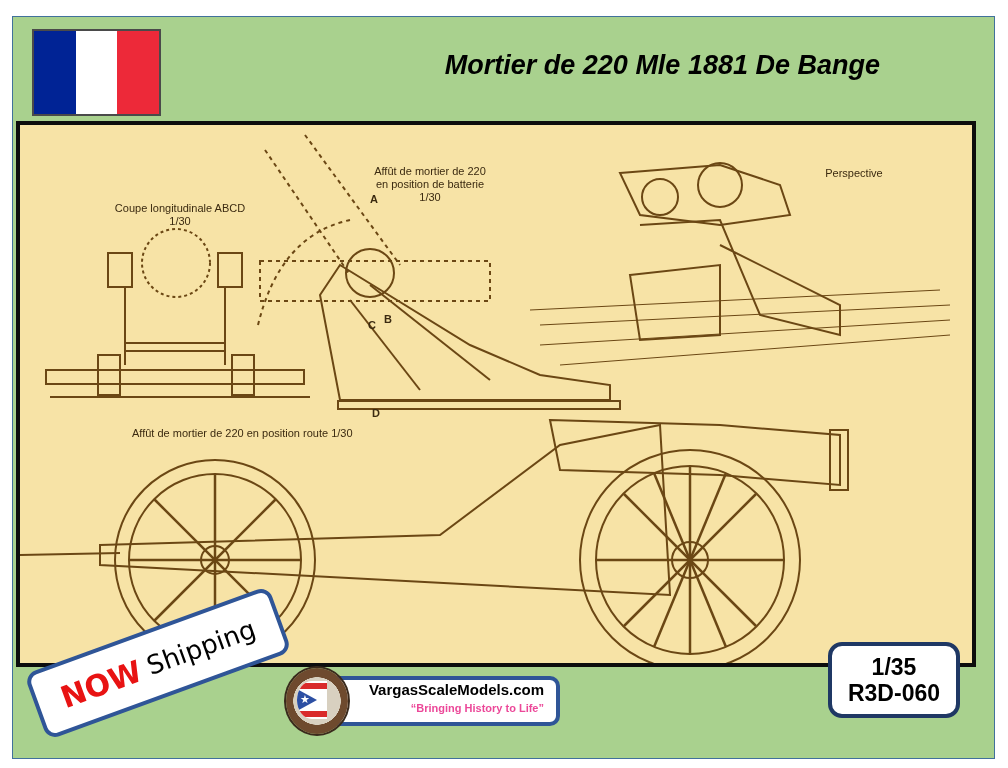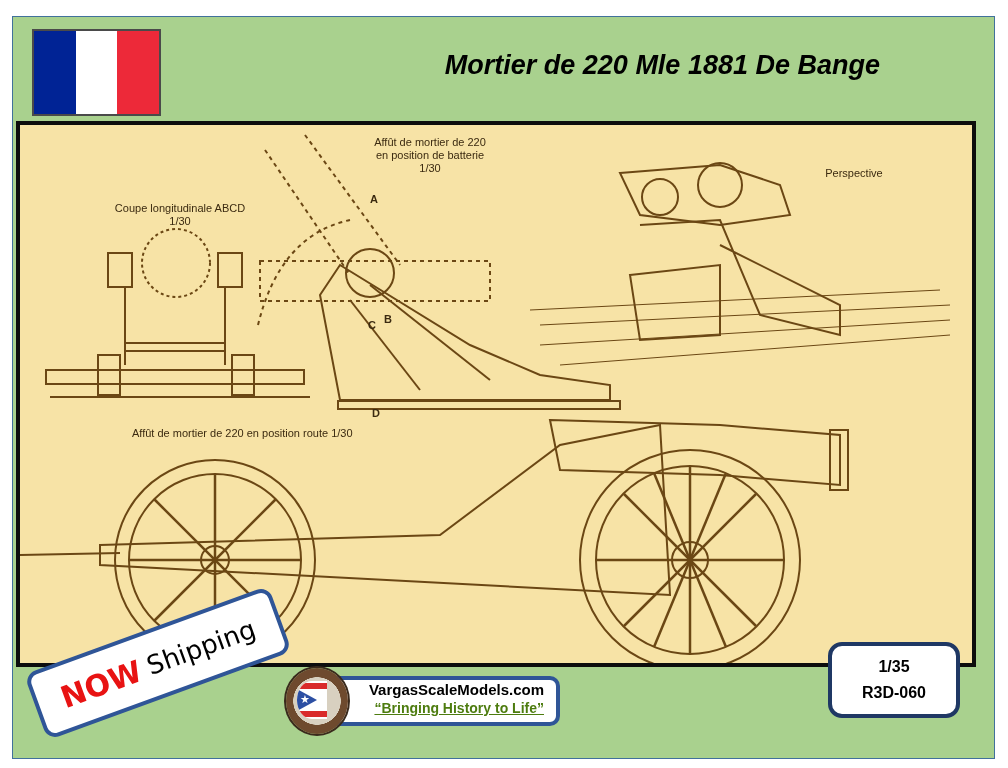--- a/index.html
+++ b/index.html
@@ -9,28 +9,28 @@
   .flag span { flex:1; display:block; }
   .title { position:absolute; left:180px; top:50px; width:700px; text-align:right; font-size:27px; font-weight:bold; font-style:italic; color:#000; }
   .drawing { position:absolute; left:16px; top:121px; width:960px; height:546px; background:#f7e3a6; border:4px solid #0d0d0d; box-sizing:border-box; overflow:hidden; }
   .drawing svg { position:absolute; left:0; top:0; }
   .lbl { position:absolute; font-size:11px; color:#3b2a10; text-align:center; line-height:13px; }
   .badge-now { position:absolute; left:28px; top:628px; width:260px; height:70px; background:#fff; border:4px solid #2f5597; border-radius:12px; transform:rotate(-20deg); transform-origin:center; box-sizing:border-box; display:flex; align-items:center; justify-content:center; font-family:"DejaVu Sans", sans-serif; }
   .badge-now .now { color:#e81313; font-weight:bold; font-size:30px; margin-right:8px; }
   .badge-now .ship { color:#000; font-size:26px; }
   .brand { position:absolute; left:310px; top:676px; width:250px; height:50px; background:#fff; border:4px solid #2f5597; border-radius:10px; box-sizing:border-box; text-align:right; padding:0 12px 0 0; }
   .brand .site { font-weight:bold; font-size:15px; color:#000; line-height:19px; }
-  .brand .tag { font-weight:bold; font-size:14px; color:#4d7c0f; line-height:18px;text-decoration:underline; }
+  .brand .tag { font-weight:bold; font-size:11px; color:#ec4899; line-height:18px; }
   .coin { position:absolute; left:286px; top:668px; width:62px; height:66px; border-radius:50%; background:radial-gradient(circle at 50% 50%, #d8d0c0 0 52%, #6e4a2e 53% 100%); box-shadow:0 0 0 2px #3a2a1c; overflow:hidden; }
   .coin .pr { position:absolute; left:11px; top:13px; width:30px; height:38px; background:#fff; border-radius:50% 0 0 50%; overflow:hidden; }
   .coin .pr .tri { position:absolute; left:0; top:8px; width:0; height:0; border-top:11px solid transparent; border-bottom:11px solid transparent; border-left:20px solid #2c4fa3; }
   .coin .pr .r1 { position:absolute; left:0; top:2px; width:30px; height:6px; background:#d92a2a; }
   .coin .pr .r2 { position:absolute; left:0; top:30px; width:30px; height:6px; background:#d92a2a; }
   .coin .pr .star { position:absolute; left:3px; top:13px; color:#fff; font-size:11px; line-height:11px; }
-  .scale { position:absolute; left:828px; top:642px; width:132px; height:76px; background:#fff; border:4px solid #1f3864; border-radius:14px; box-sizing:border-box; text-align:center; font-weight:bold; font-size:16px; line-height:26px; padding-top:8px; color:#000; }
+  .scale { position:absolute; left:828px; top:642px; width:132px; height:76px; background:#fff; border:4px solid #1f3864; border-radius:14px; box-sizing:border-box; text-align:center; font-weight:bold; font-size:23px; line-height:26px; padding-top:8px; color:#000; }
 </style>
 </head>
 <body>
 
 <div class="card"></div>
 
 <div class="flag">
   <span style="background:#002395"></span>
   <span style="background:#ffffff"></span>
   <span style="background:#ed2939"></span>
@@ -98,21 +98,21 @@
         <line x1="706" y1="348" x2="634" y2="522"></line>
       </g>
       <line x1="0" y1="430" x2="100" y2="428"></line>
     </g>
   </svg>
 
   <div class="lbl" style="left:70px;top:77px;width:180px;">
     <div>Coupe longitudinale ABCD</div>
     <div>1/30</div>
   </div>
-  <div class="lbl" style="left:320px;top:11px;width:180px;">
+  <div class="lbl" style="left:320px;top:40px;width:180px;">
     <div>Affût de mortier de 220</div>
     <div>en position de batterie</div>
     <div>1/30</div>
   </div>
   <div class="lbl" style="left:784px;top:42px;width:100px;">Perspective</div>
   <div class="lbl" style="left:112px;top:302px;width:300px;text-align:left;">Affût de mortier de 220 en position route 1/30</div>
   <div class="lbl" style="left:348px;top:68px;width:12px;font-weight:bold;">A</div>
   <div class="lbl" style="left:362px;top:188px;width:12px;font-weight:bold;">B</div>
   <div class="lbl" style="left:346px;top:194px;width:12px;font-weight:bold;">C</div>
   <div class="lbl" style="left:350px;top:282px;width:12px;font-weight:bold;">D</div>

